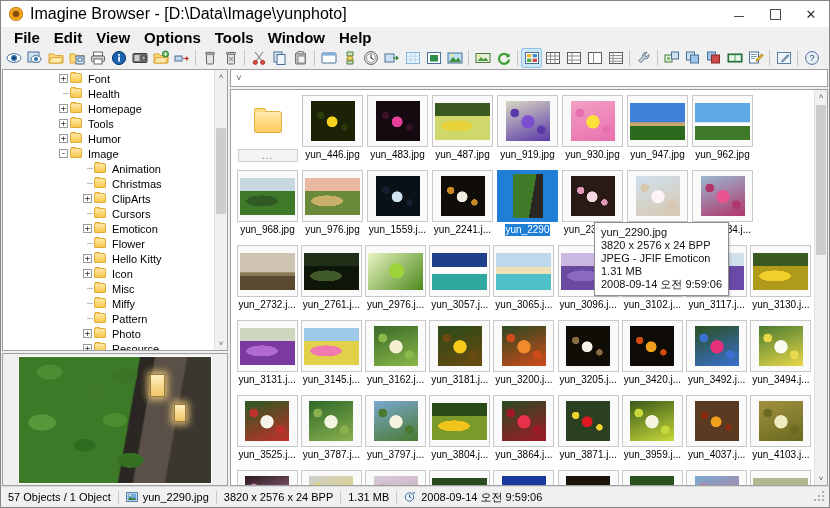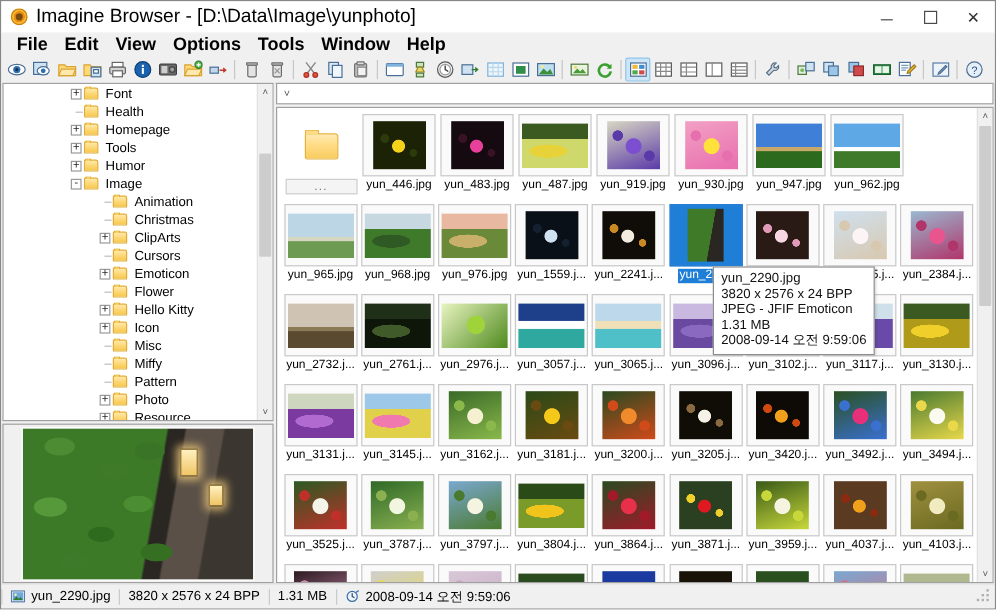--- a/index.html
+++ b/index.html
@@ -677,26 +677,20 @@
               <div class="cell">
                 <div class="thumbbox">
                   <div class="im" style="width: 55px; height: 37px; background: linear-gradient(rgb(94, 168, 230) 0px, rgb(94, 168, 230) 52%, rgb(255, 255, 255) 53%, rgb(255, 255, 255) 62%, rgb(63, 122, 42) 63%, rgb(63, 122, 42) 100%); filter: blur(0.35px);"></div>
                 </div>
                 <div class="cname">yun_962.jpg</div>
               </div>
             </div>
             <div class="gridrow">
               <div class="cell">
                 <div class="thumbbox">
-                  <div class="im" style="width: 55px; height: 37px; background: linear-gradient(rgb(189, 214, 230) 0px, rgb(189, 214, 230) 52%, rgb(216, 216, 192) 53%, rgb(216, 216, 192) 62%, rgb(110, 155, 82) 63%, rgb(110, 155, 82) 100%); filter: blur(0.35px);"></div>
-                </div>
-                <div class="cname">yun_965.jpg</div>
-              </div>
-              <div class="cell">
-                <div class="thumbbox">
                   <div class="im" style="width: 55px; height: 37px; background: radial-gradient(26px 9px at 40% 62%, rgb(47, 90, 36) 0px, rgb(47, 90, 36) 60%, transparent 62%), radial-gradient(22px 8px at 72% 78%, rgb(63, 122, 42) 0px, rgb(63, 122, 42) 60%, transparent 62%), linear-gradient(rgb(200, 216, 224) 0px, rgb(200, 216, 224) 34%, rgb(63, 122, 42) 35%, rgb(63, 122, 42) 100%); filter: blur(0.35px);"></div>
                 </div>
                 <div class="cname">yun_968.jpg</div>
               </div>
               <div class="cell">
                 <div class="thumbbox">
                   <div class="im" style="width: 55px; height: 37px; background: radial-gradient(26px 9px at 40% 62%, rgb(201, 176, 106) 0px, rgb(201, 176, 106) 60%, transparent 62%), radial-gradient(22px 8px at 72% 78%, rgb(106, 138, 58) 0px, rgb(106, 138, 58) 60%, transparent 62%), linear-gradient(rgb(232, 185, 160) 0px, rgb(232, 185, 160) 34%, rgb(106, 138, 58) 35%, rgb(106, 138, 58) 100%); filter: blur(0.35px);"></div>
                 </div>
                 <div class="cname">yun_976.jpg</div>
               </div>
@@ -974,20 +968,21 @@
           <div>3820 x 2576 x 24 BPP</div>
           <div>JPEG - JFIF Emoticon</div>
           <div>1.31 MB</div>
           <div>2008-09-14 오전 9:59:06</div>
         </div>
       </div>
     </div>
   </div>
 
   <div class="statusbar">
+    <div class="sb-cell">57 Objects / 1 Object</div>
     <div class="sb-div"></div>
     <div class="sb-cell">
       <span class="sb-ico">
         <svg width="12" height="12" viewBox="0 0 12 12">
           <rect x="0.5" y="1.5" width="11" height="9" fill="#ffffff" stroke="#5a7ea8"></rect>
           <rect x="1.5" y="2.5" width="9" height="7" fill="#6fa8dc"></rect>
           <circle cx="4" cy="4.6" r="1" fill="#fff4a8"></circle>
           <path d="M2 9 L4.6 5.8 L6.6 8 L8.2 6.4 L10 9 Z" fill="#2e7d32"></path>
         </svg>
       </span>

